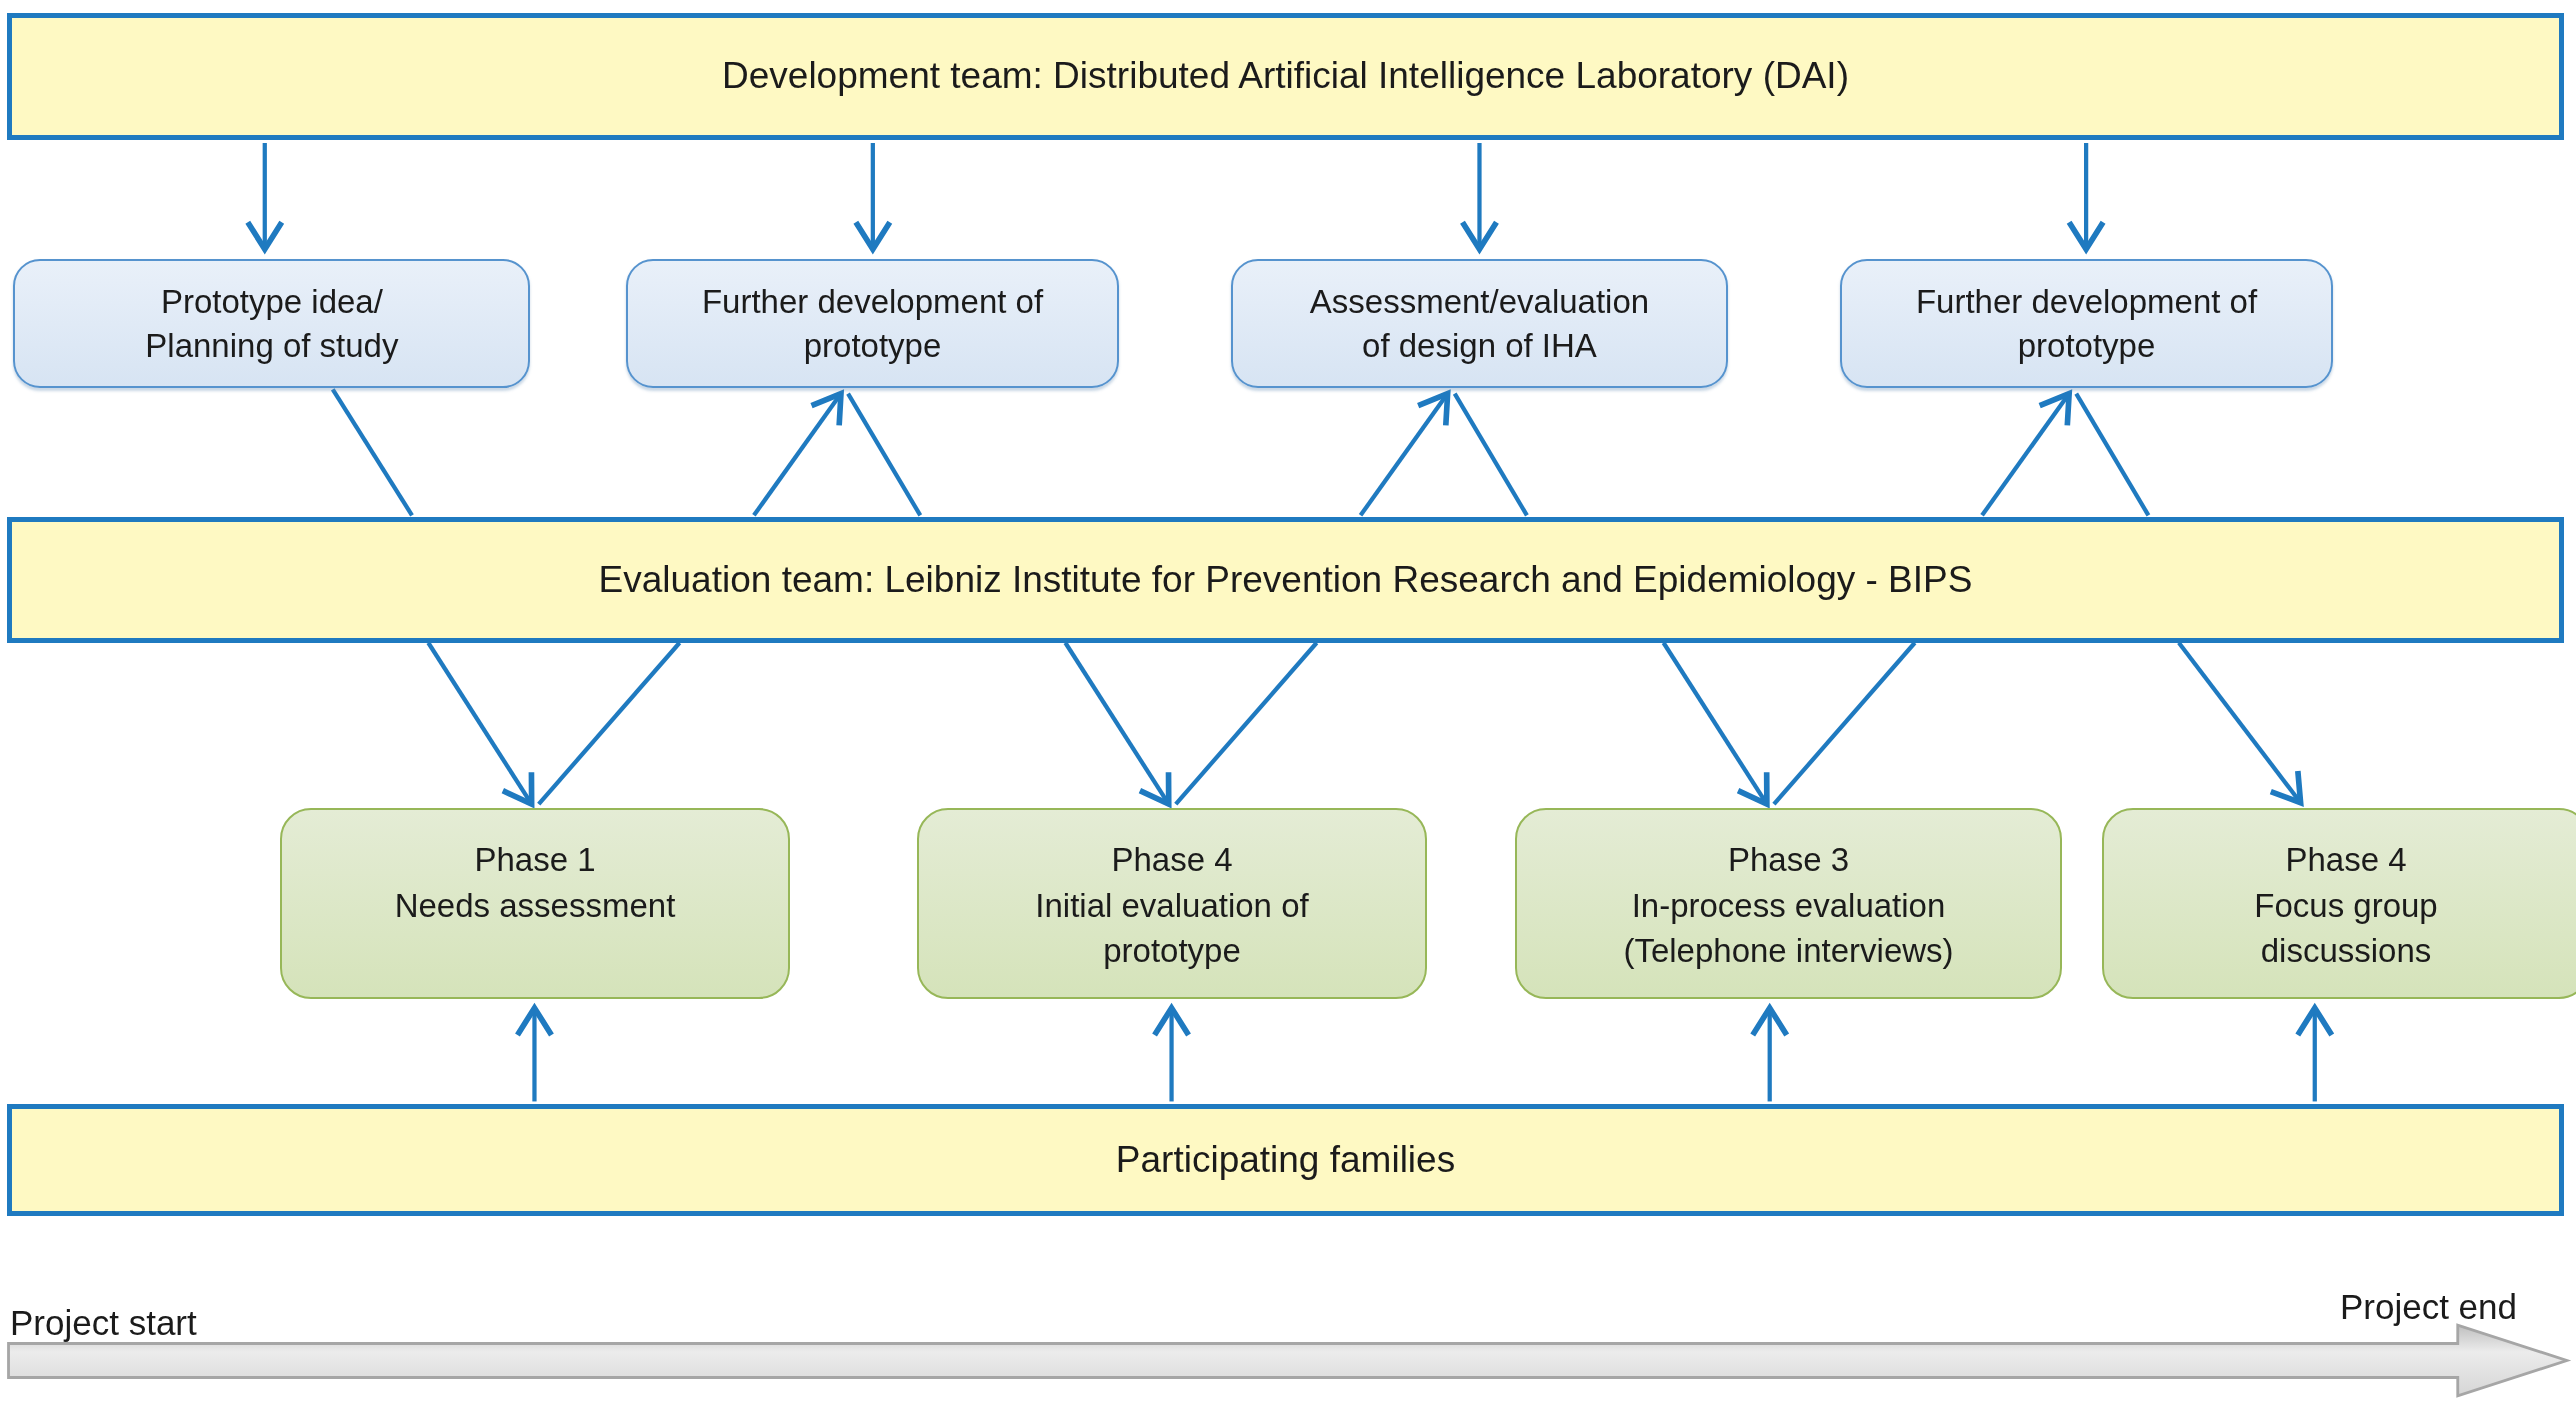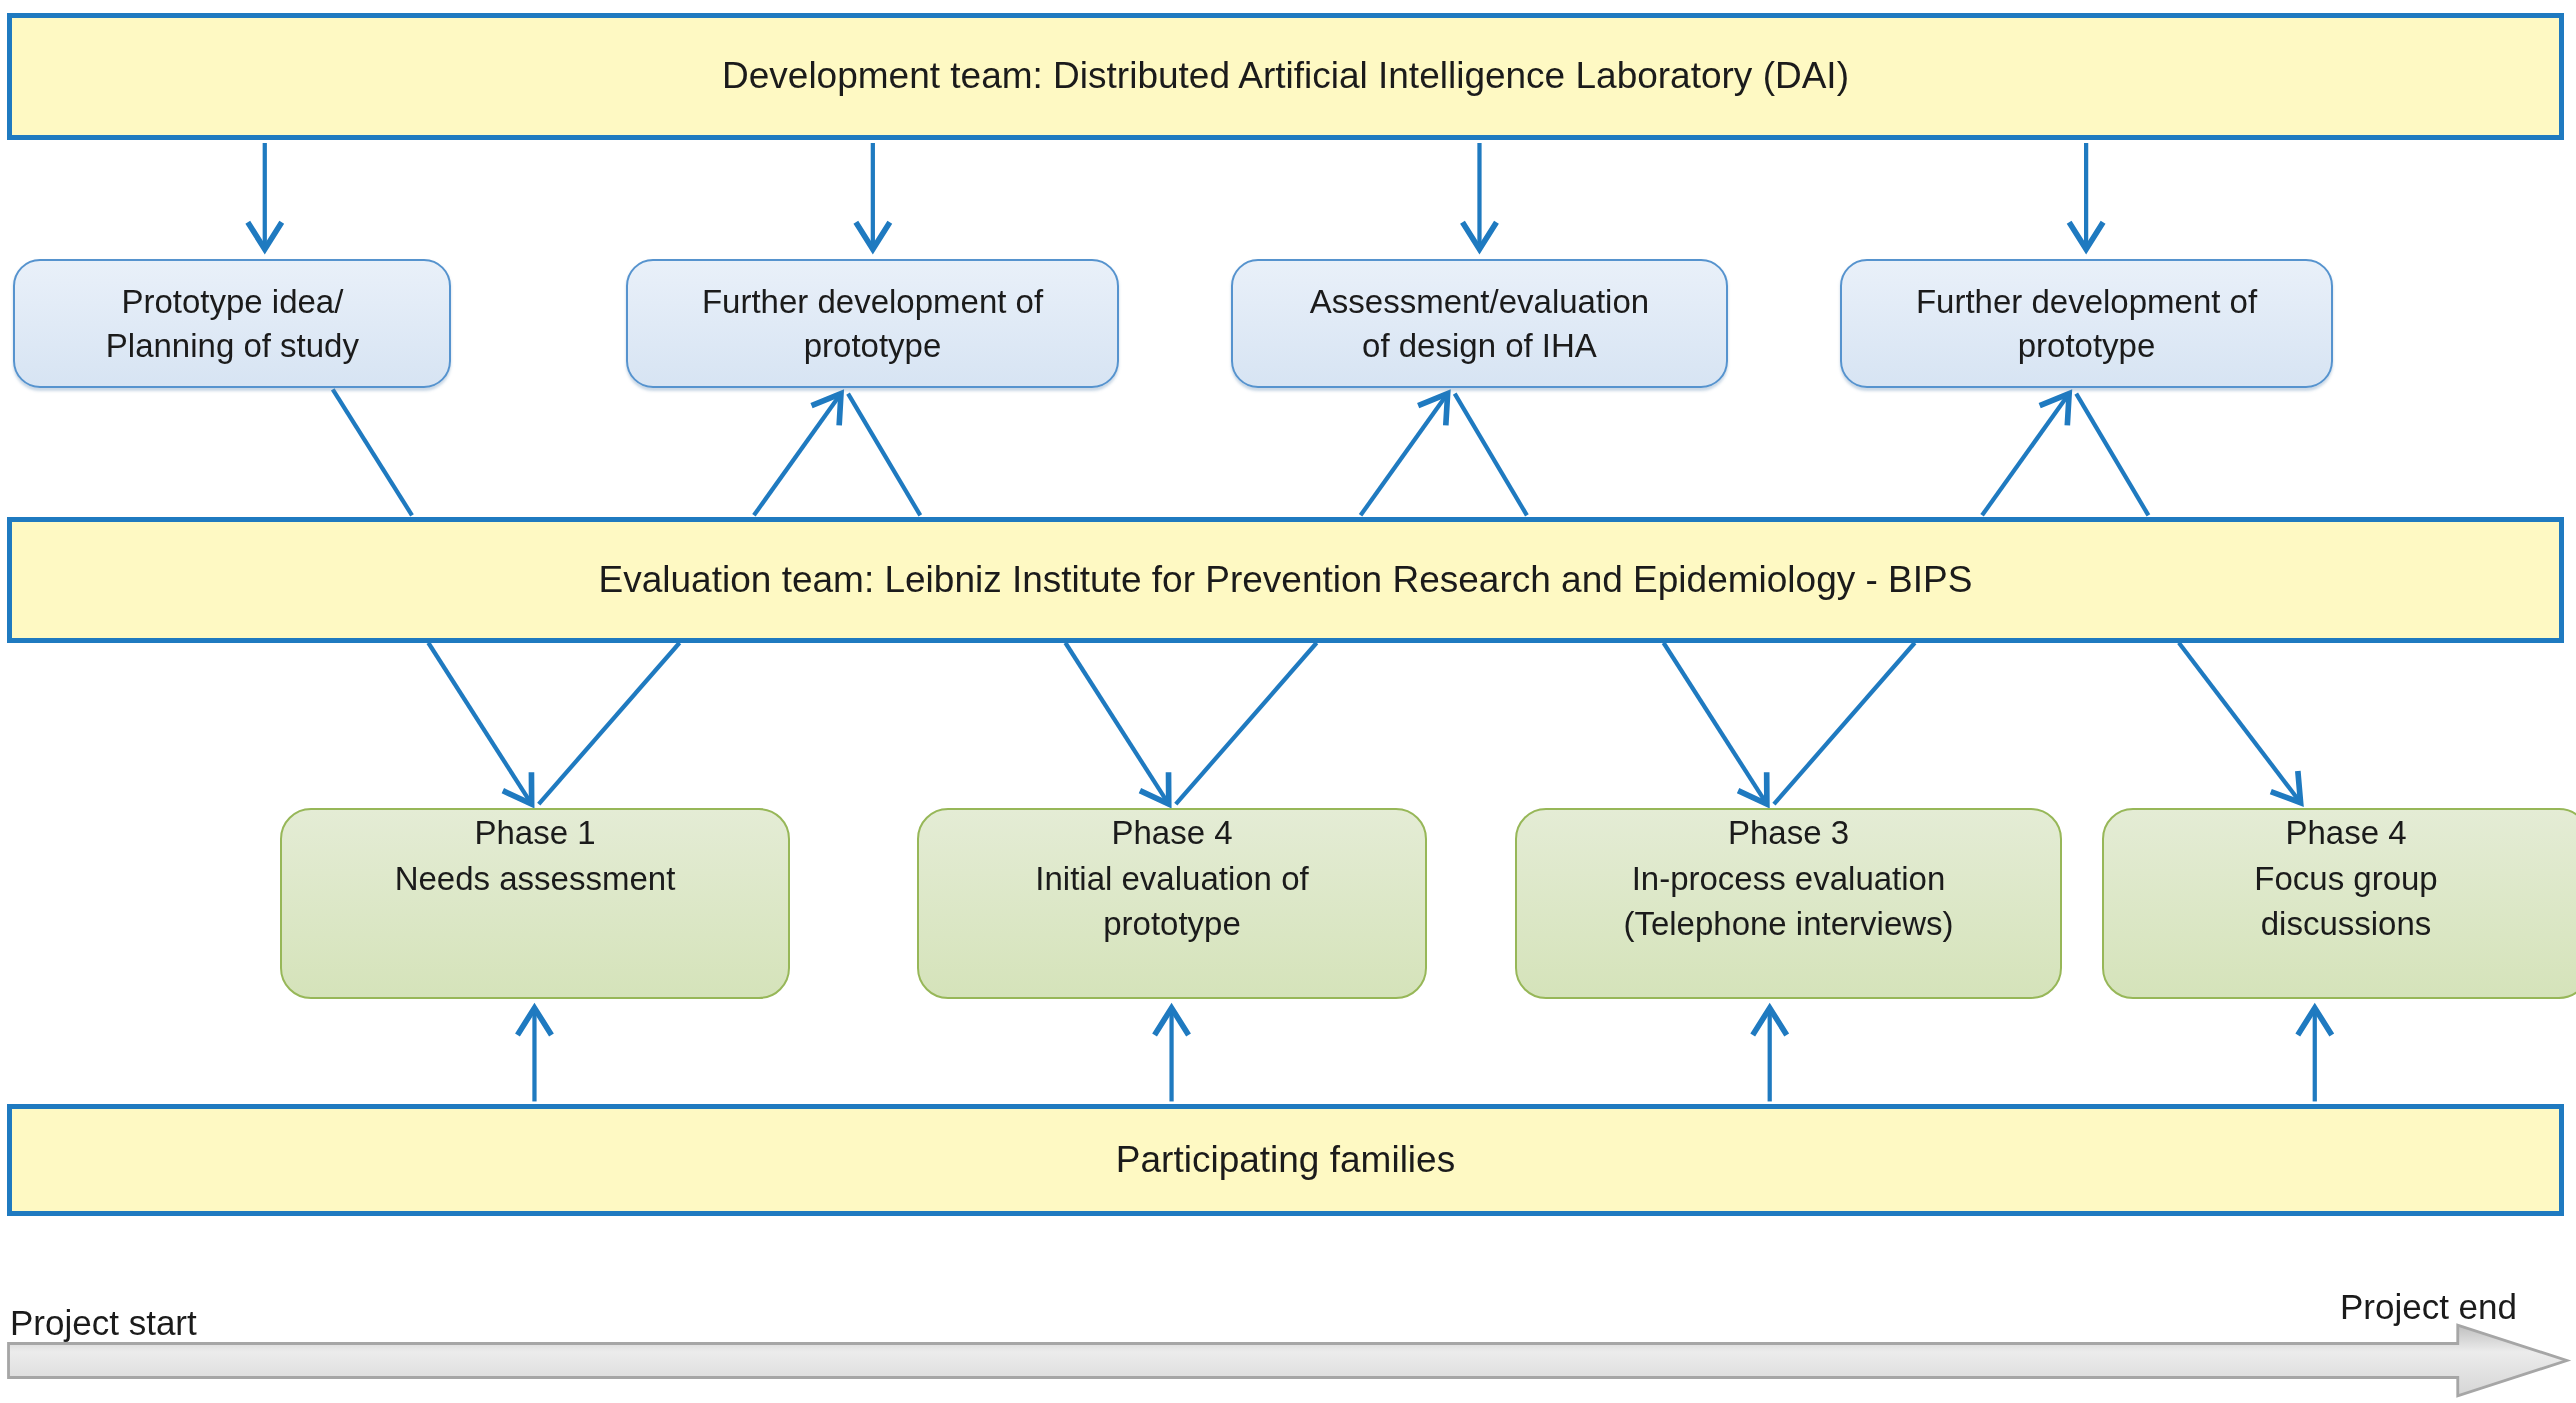--- a/index.html
+++ b/index.html
@@ -44,23 +44,23 @@
   .blue-box {
     top: 259px; height: 129px;
     border: 2.8px solid var(--blue-box-border); border-radius: 27px;
     background: linear-gradient(to bottom, var(--blue-box-fill-top), var(--blue-box-fill-bottom));
     box-shadow: 0 2.1px 2.8px rgba(100,140,180,0.35);
   }
   .green-box {
     top: 808px; height: 191px;
     border: 2.8px solid var(--green-box-border); border-radius: 31px;
     background: linear-gradient(to bottom, var(--green-box-fill-top), var(--green-box-fill-bottom));
-    align-items: flex-start; line-height: 1.38;
+    align-items: flex-start; padding-top: 27px; line-height: 1.38;
   }
-  .blue-1 { left: 13.4px;   width: 438px; }
+  .blue-1 { left: 13.4px;   width: 517px; }
   .blue-2 { left: 626px;  width: 493px; }
   .blue-3 { left: 1231px; width: 497px; }
   .blue-4 { left: 1840px; width: 493px; }
   .green-1 { left: 280px;  width: 510px; }
   .green-2 { left: 917px; width: 510px; }
   .green-3 { left: 1515px; width: 547px; }
   .green-4 { left: 2102px; width: 488px; }
 
   .tl-label { position: absolute; font-size: 35px; z-index: 2; }
   .tl-start { left: 10px; top: 1287px; margin-top: 16px; }

